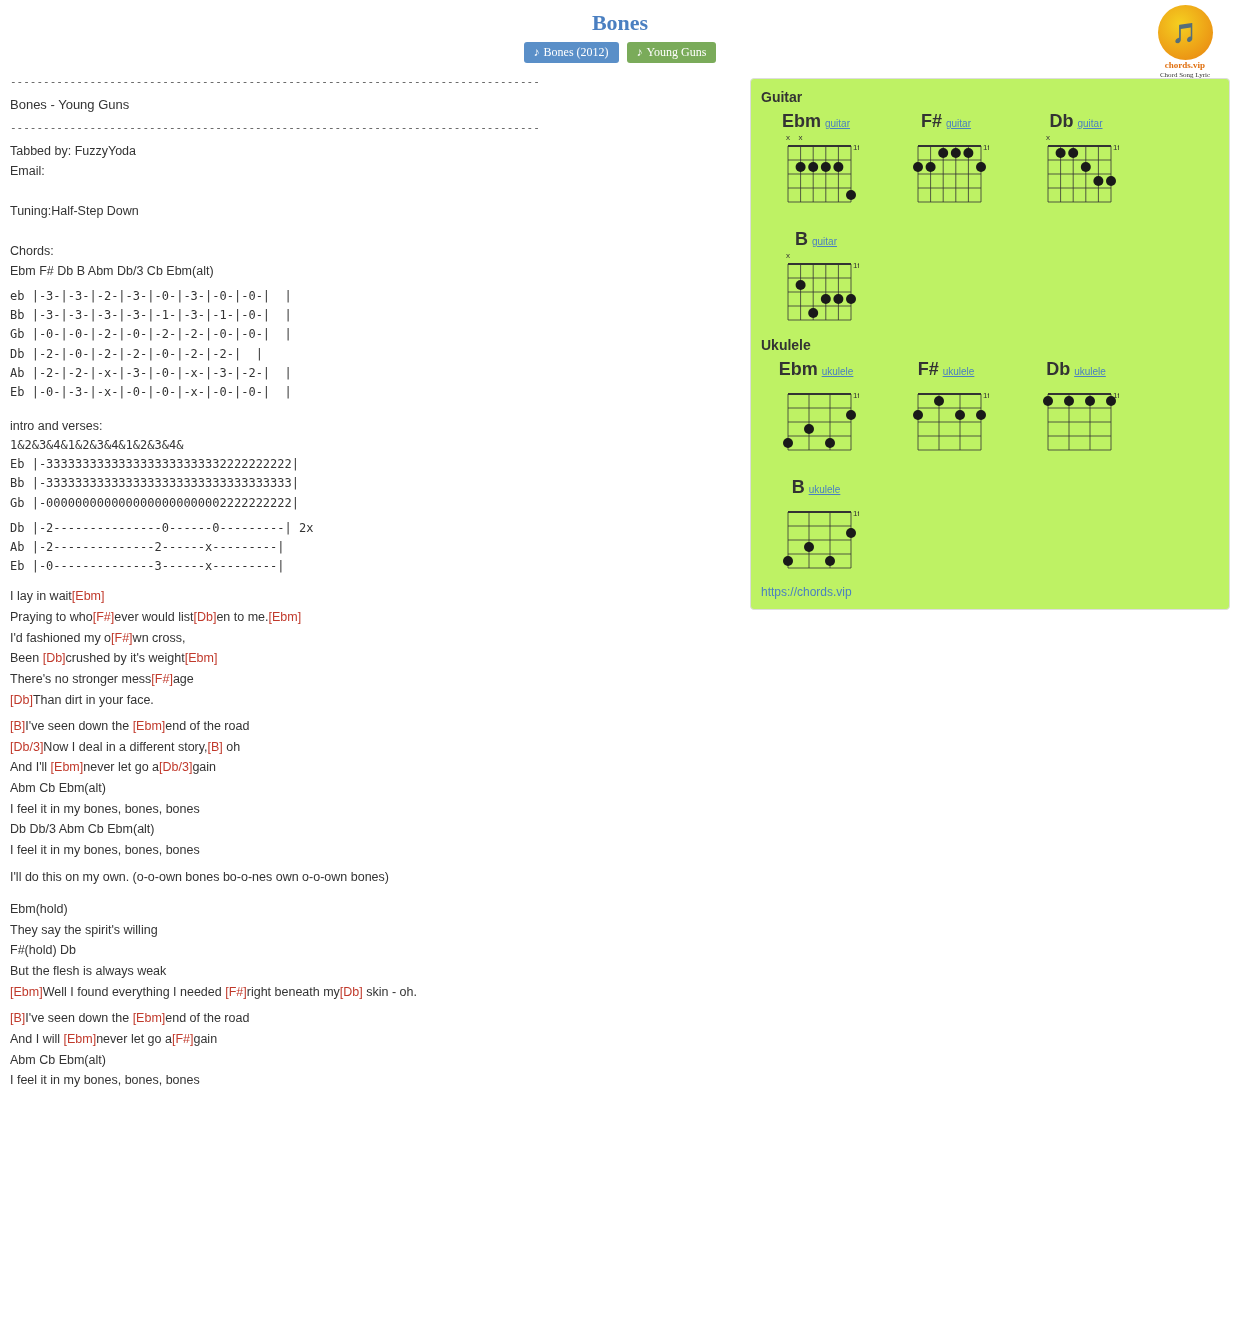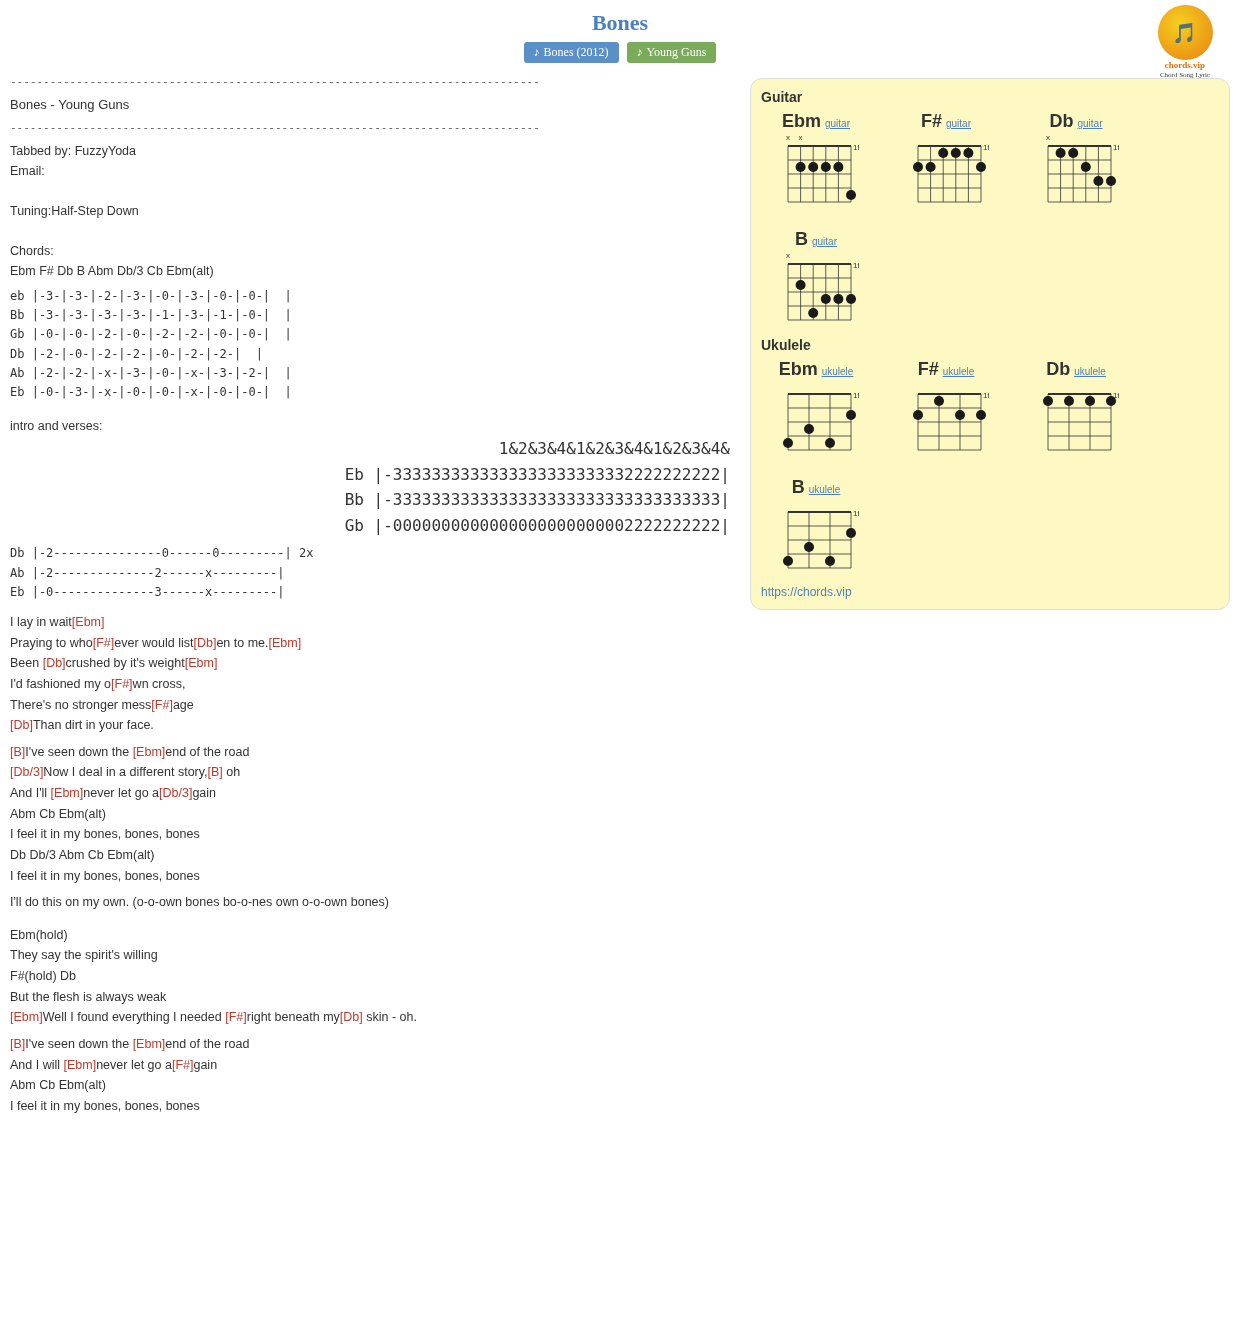--- a/index.html
+++ b/index.html
@@ -11,21 +11,21 @@
     .tag { display: inline-flex; align-items: center; gap: 4px; padding: 3px 10px; border-radius: 3px; font-size: 12px; color: #fff; cursor: pointer; }
     .tag-song { background: #5a8fc8; }
     .tag-artist { background: #7aab5a; }
 
     .logo { position: absolute; right: 15px; top: 5px; width: 80px; }
 
     .main-layout { display: flex; padding: 5px 0; }
     .left-panel { flex: 1; padding: 0 10px; min-width: 0; font-size: 12.5px; line-height: 1.6; }
     .right-panel { width: 500px; padding: 5px 10px; flex-shrink: 0; }
 
-    .chord-section { background: #fef9c3; border: 1px solid #ddd; border-radius: 12px; padding: 10px; }
+    .chord-section { background: #bef264; border: 1px solid #ddd; border-radius: 4px; padding: 10px; }
     .chord-row { display: flex; gap: 20px; margin-bottom: 10px; flex-wrap: wrap; }
     .chord-box { display: flex; flex-direction: column; align-items: center; min-width: 110px; }
     .chord-header { display: flex; align-items: baseline; gap: 4px; margin-bottom: 2px; }
     .chord-name { font-size: 18px; font-weight: bold; color: #333; }
     .chord-type-link { font-size: 10px; color: #4a7fc1; text-decoration: underline; cursor: pointer; }
   </style>
 </head>
 <body>
 
 <div>
@@ -68,36 +68,36 @@
       <div style="white-space:pre;font-family:monospace;font-size:12px;margin:6px 0;">eb |-3-|-3-|-2-|-3-|-0-|-3-|-0-|-0-|  |
 Bb |-3-|-3-|-3-|-3-|-1-|-3-|-1-|-0-|  |
 Gb |-0-|-0-|-2-|-0-|-2-|-2-|-0-|-0-|  |
 Db |-2-|-0-|-2-|-2-|-0-|-2-|-2-|  |
 Ab |-2-|-2-|-x-|-3-|-0-|-x-|-3-|-2-|  |
 Eb |-0-|-3-|-x-|-0-|-0-|-x-|-0-|-0-|  |</div>
 
       <div style="height:8px;"></div>
 
       <div style="font-size:12.5px;">intro and verses:</div>
-      <div style="white-space:pre;font-family:monospace;font-size:16px;text-align:right;">1&amp;2&amp;3&amp;4&amp;1&amp;2&amp;3&amp;4&amp;1&amp;2&amp;3&amp;4&amp;
+      <div style="white-space:pre;font-family:monospace;font-size:12px;">1&amp;2&amp;3&amp;4&amp;1&amp;2&amp;3&amp;4&amp;1&amp;2&amp;3&amp;4&amp;
 Eb |-3333333333333333333333332222222222|
 Bb |-3333333333333333333333333333333333|
 Gb |-0000000000000000000000002222222222|</div>
       <div style="height:6px;"></div>
       <div style="white-space:pre;font-family:monospace;font-size:12px;">Db |-2---------------0------0---------| 2x
 Ab |-2--------------2------x---------|
 Eb |-0--------------3------x---------|</div>
 
       <div style="height:10px;"></div>
 
       <div id="lyrics-container" style="font-size:12.5px;line-height:1.65;">
           <div><span>I lay in wait</span><span style="color: rgb(192, 57, 43);">[Ebm]</span></div>
           <div><span>Praying to who</span><span style="color: rgb(192, 57, 43);">[F#]</span><span>ever would list</span><span style="color: rgb(192, 57, 43);">[Db]</span><span>en to me.</span><span style="color: rgb(192, 57, 43);">[Ebm]</span></div>
+          <div><span>I'd fashioned my o</span><span style="color: rgb(192, 57, 43);">[F#]</span><span>wn cross,</span></div>
           <div><span>Been </span><span style="color: rgb(192, 57, 43);">[Db]</span><span>crushed by it's weight</span><span style="color: rgb(192, 57, 43);">[Ebm]</span></div>
-          <div><span>I'd fashioned my o</span><span style="color: rgb(192, 57, 43);">[F#]</span><span>wn cross,</span></div>
           <div><span>There's no stronger mess</span><span style="color: rgb(192, 57, 43);">[F#]</span><span>age</span></div>
           <div><span style="color: rgb(192, 57, 43);">[Db]</span><span>Than dirt in your face.</span></div>
           <div style="height: 6px;">&nbsp;</div>
           <div><span style="color: rgb(192, 57, 43);">[B]</span><span>I've seen down the </span><span style="color: rgb(192, 57, 43);">[Ebm]</span><span>end of the road</span></div>
           <div><span style="color: rgb(192, 57, 43);">[Db/3]</span><span>Now I deal in a different story,</span><span style="color: rgb(192, 57, 43);">[B]</span><span> oh</span></div>
           <div><span>And I'll </span><span style="color: rgb(192, 57, 43);">[Ebm]</span><span>never let go a</span><span style="color: rgb(192, 57, 43);">[Db/3]</span><span>gain</span></div>
           <div>Abm Cb Ebm(alt)</div>
           <div>I feel it in my bones, bones, bones</div>
           <div>Db Db/3 Abm Cb Ebm(alt)</div>
           <div>I feel it in my bones, bones, bones</div>

